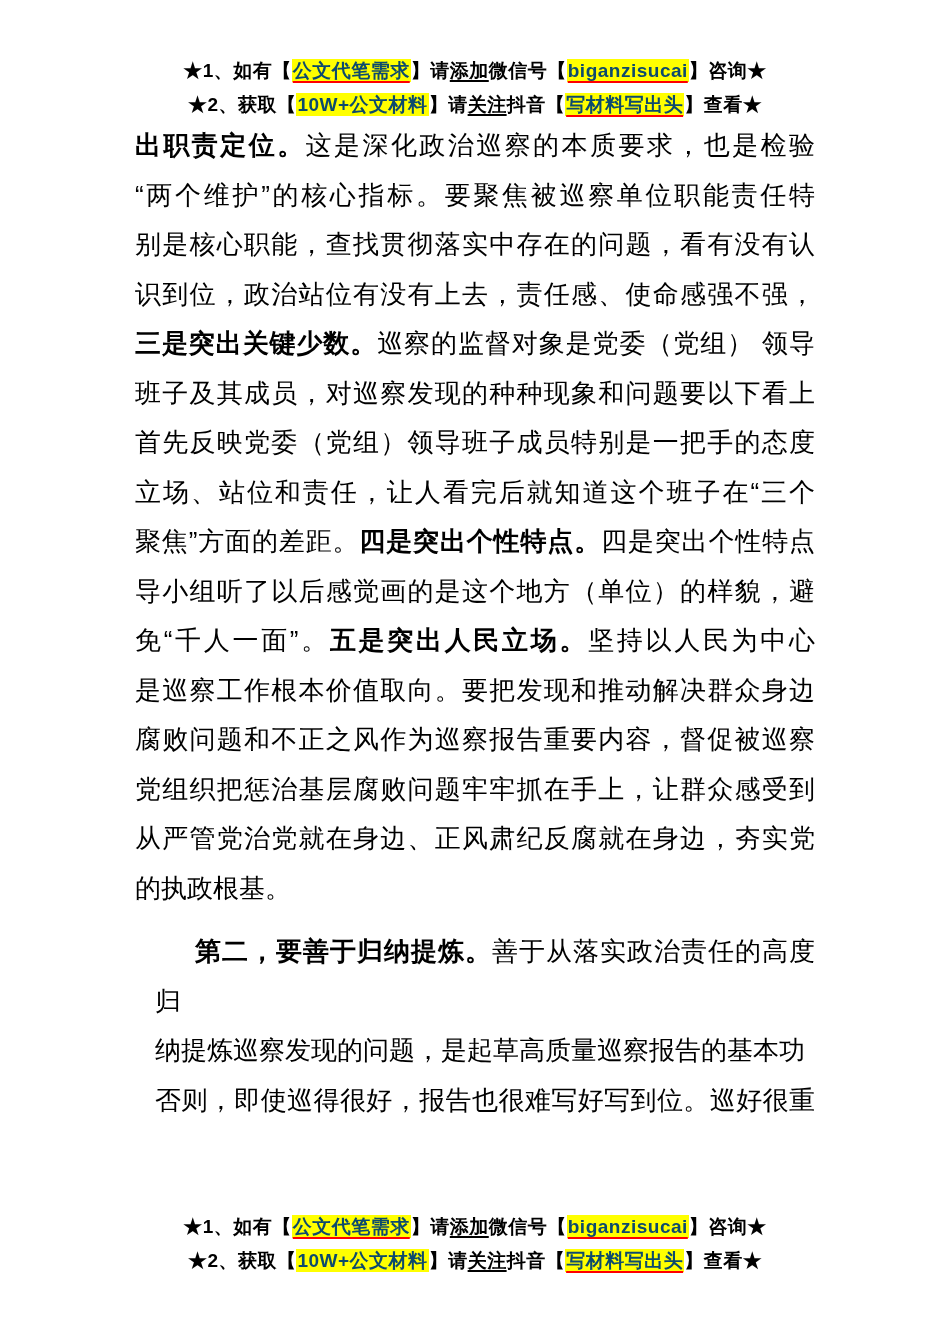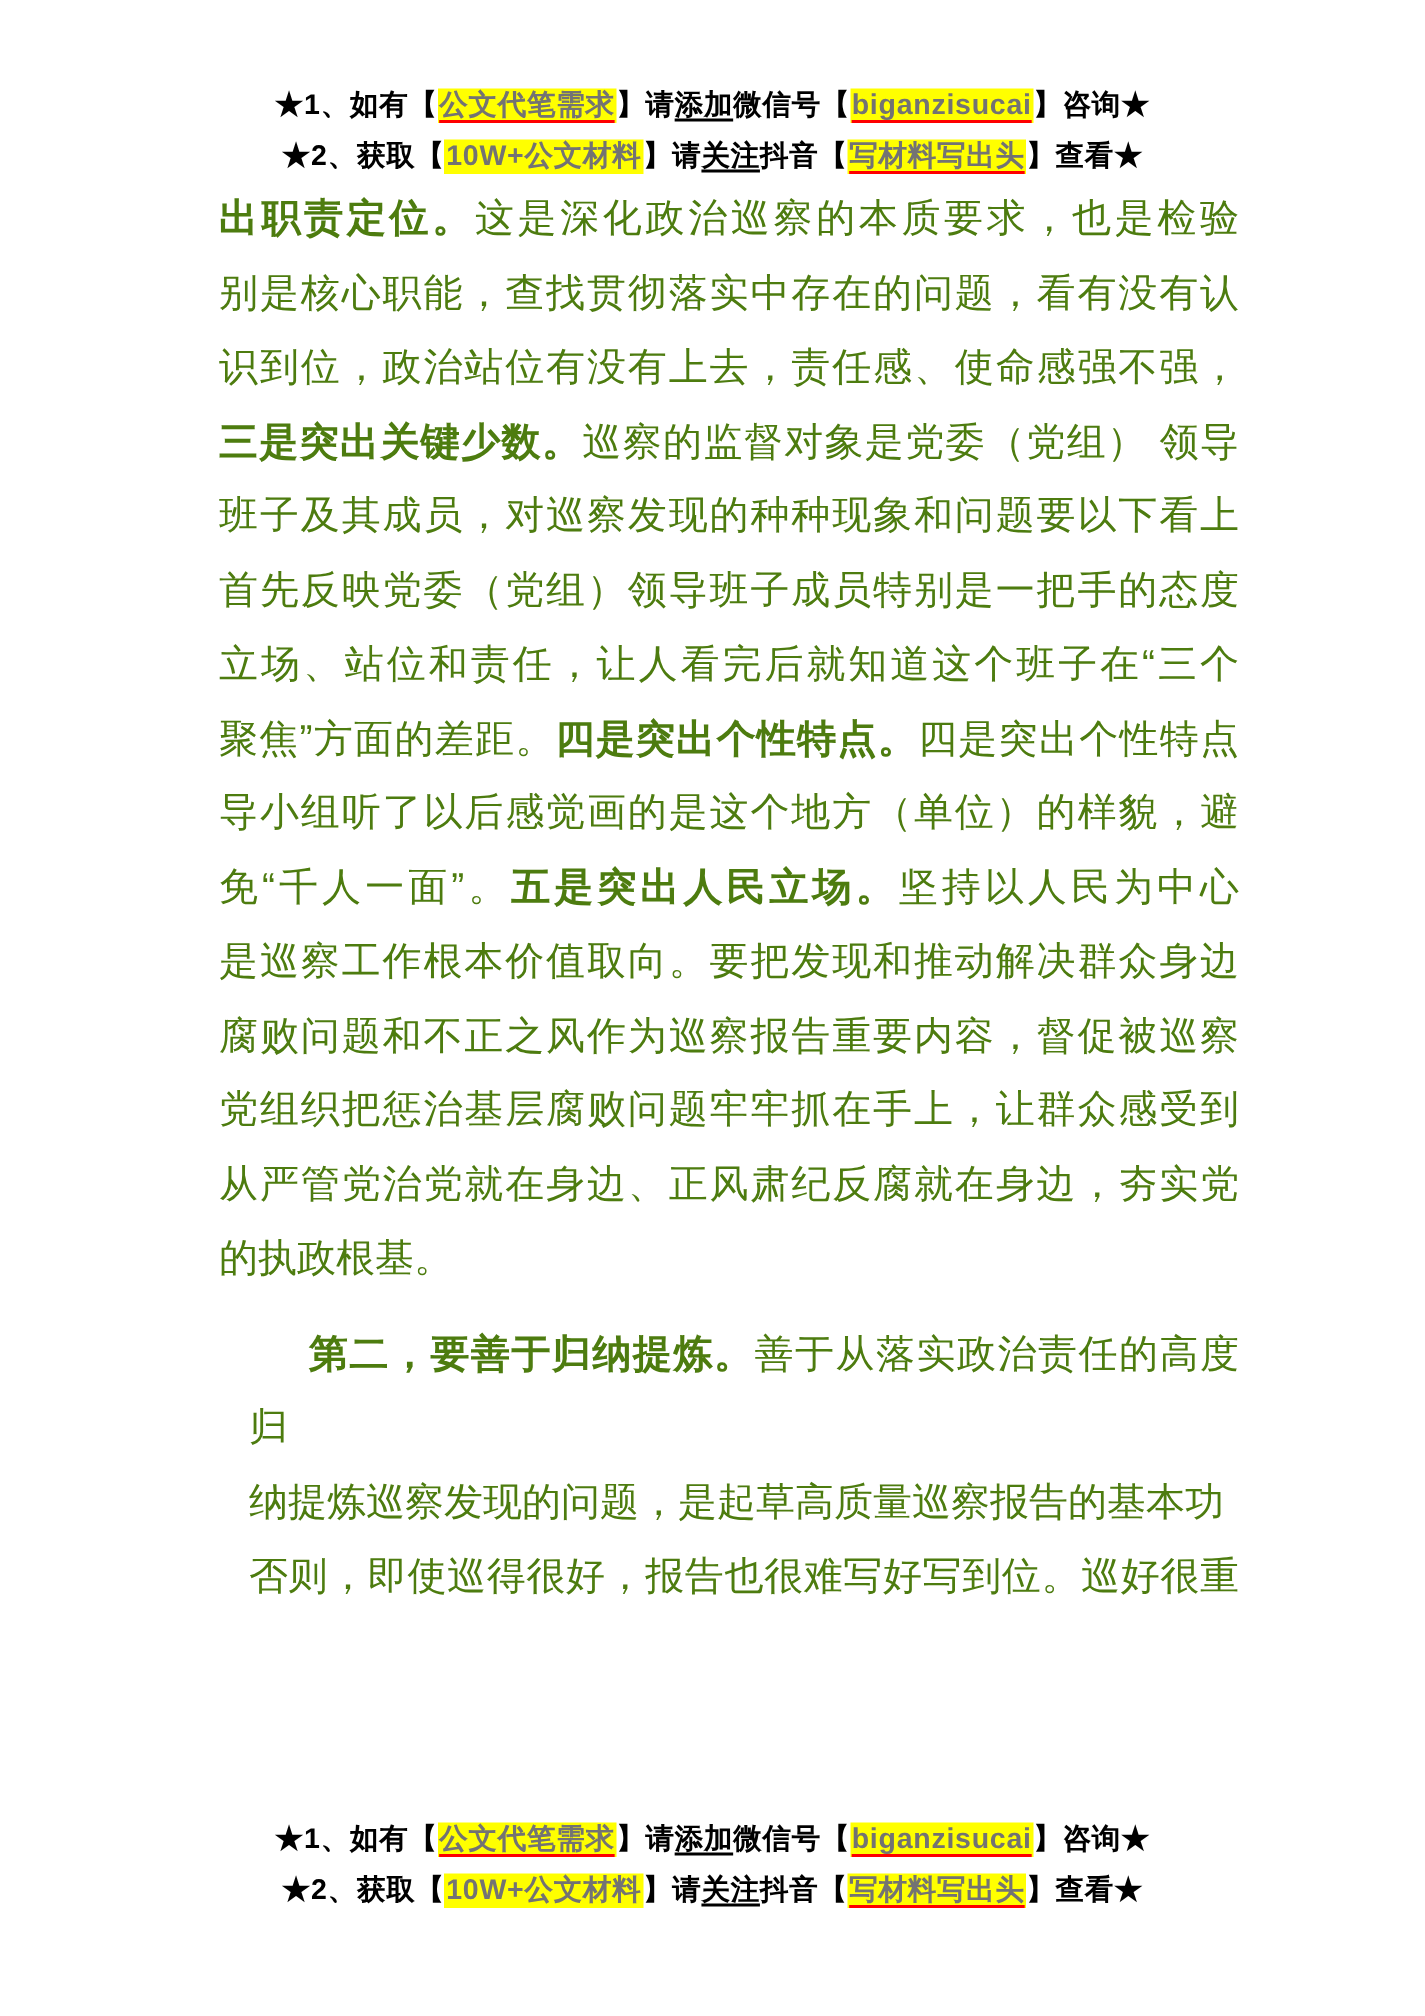--- a/index.html
+++ b/index.html
@@ -20,61 +20,62 @@
     text-align: center;
     font-weight: bold;
     font-size: 19px;
     line-height: 34px;
     letter-spacing: 0.5px;
   }
   .notice.top    { top: 54px; }
   .notice.bottom { top: 1210px; }
   .seg-hl, .seg-hl-underline {
     background: #ffff00;
-    color: #737373;
+    color: #0c4a6e;
     padding: 1px 1px;
   }
   .seg-underline {
     text-decoration: underline;
     text-decoration-thickness: 2px;
     text-underline-offset: 3px;
   }
   .seg-hl-underline {
     text-decoration: underline;
     text-decoration-color: #ff0000;
     text-decoration-thickness: 2px;
     text-underline-offset: 4px;
   }
   
   .doc-body {
     position: absolute;
-    left: 146px;
+    left: 135px;
     top: 121px;
     width: 680px;
     font-size: 26px;
     line-height: 49.5px;
-    color: #4d7c0f;
+    color: #000000;
   }
   .paragraph + .paragraph { margin-top: 14px; margin-left: 20px; }
   .body-line { text-align: justify; text-align-last: left; }
   .body-line.fill { text-align-last: justify; }
   .body-line.indent { text-indent: 40px; }
   .seg-bold { font-weight: bold; }
 </style>
 </head>
 <body>
 
 <div class="page">
   <div class="notice top">
       <div class="notice-line"><span class="seg seg-plain seg-bold">★1、如有【</span><span class="seg seg-hl-underline seg-bold">公文代笔需求</span><span class="seg seg-plain seg-bold">】请</span><span class="seg seg-underline seg-bold">添加</span><span class="seg seg-plain seg-bold">微信号【</span><span class="seg seg-hl-underline seg-bold">biganzisucai</span><span class="seg seg-plain seg-bold">】咨询★</span></div>
       <div class="notice-line"><span class="seg seg-plain seg-bold">★2、获取【</span><span class="seg seg-hl seg-bold">10W+公文材料</span><span class="seg seg-plain seg-bold">】请</span><span class="seg seg-underline seg-bold">关注</span><span class="seg seg-plain seg-bold">抖音【</span><span class="seg seg-hl-underline seg-bold">写材料写出头</span><span class="seg seg-plain seg-bold">】查看★</span></div>
     </div>
   <div class="doc-body">
       <div class="paragraph">
         <div class="body-line fill"><span class="seg seg-plain seg-bold">出职责定位。</span><span class="seg seg-plain">这是深化政治巡察的本质要求，也是检验</span></div>
+        <div class="body-line fill"><span class="seg seg-plain">“两个维护”的核心指标。要聚焦被巡察单位职能责任特</span></div>
         <div class="body-line fill"><span class="seg seg-plain">别是核心职能，查找贯彻落实中存在的问题，看有没有认</span></div>
         <div class="body-line fill"><span class="seg seg-plain">识到位，政治站位有没有上去，责任感、使命感强不强，</span></div>
         <div class="body-line fill"><span class="seg seg-plain seg-bold">三是突出关键少数。</span><span class="seg seg-plain">巡察的监督对象是党委（党组） 领导</span></div>
         <div class="body-line fill"><span class="seg seg-plain">班子及其成员，对巡察发现的种种现象和问题要以下看上</span></div>
         <div class="body-line fill"><span class="seg seg-plain">首先反映党委（党组）领导班子成员特别是一把手的态度</span></div>
         <div class="body-line fill"><span class="seg seg-plain">立场、站位和责任，让人看完后就知道这个班子在“三个</span></div>
         <div class="body-line fill"><span class="seg seg-plain">聚焦”方面的差距。</span><span class="seg seg-plain seg-bold">四是突出个性特点。</span><span class="seg seg-plain">四是突出个性特点</span></div>
         <div class="body-line fill"><span class="seg seg-plain">导小组听了以后感觉画的是这个地方（单位）的样貌，避</span></div>
         <div class="body-line fill"><span class="seg seg-plain">免“千人一面”。</span><span class="seg seg-plain seg-bold">五是突出人民立场。</span><span class="seg seg-plain">坚持以人民为中心</span></div>
         <div class="body-line fill"><span class="seg seg-plain">是巡察工作根本价值取向。要把发现和推动解决群众身边</span></div>

